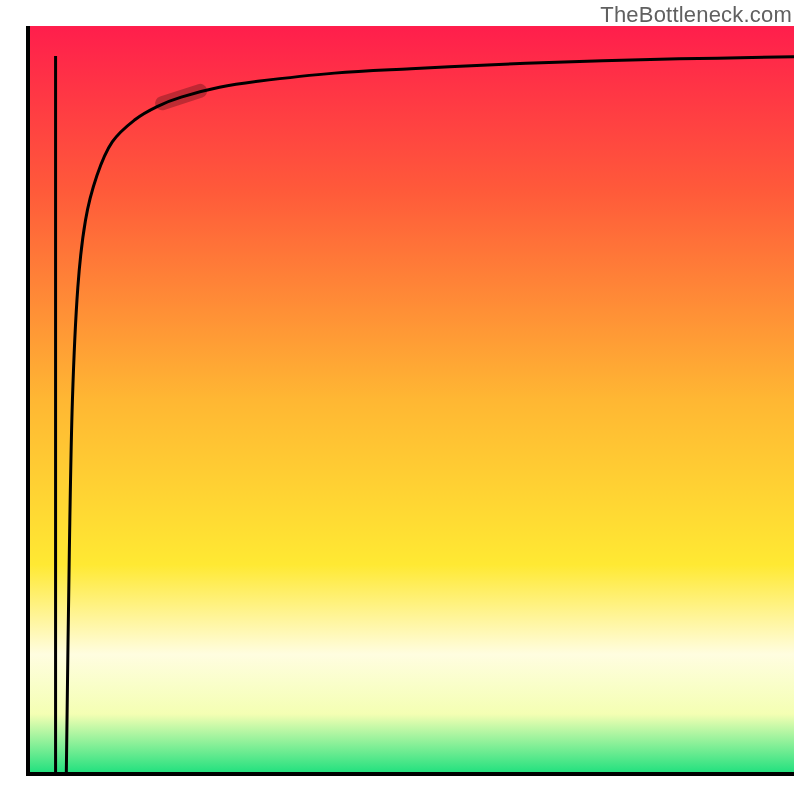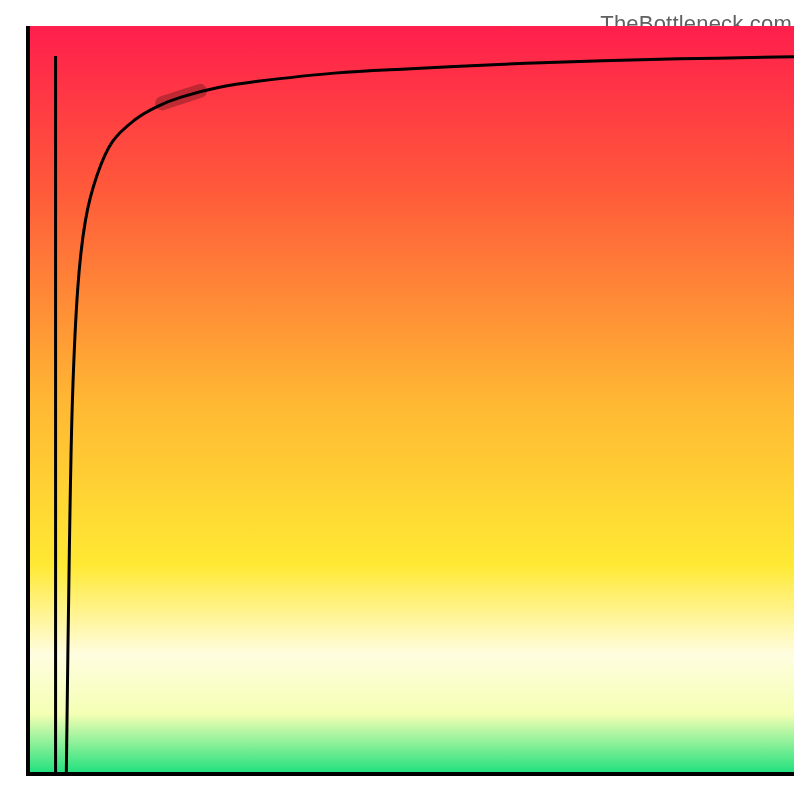--- a/index.html
+++ b/index.html
@@ -9,21 +9,21 @@
     font-family: Arial, Helvetica, sans-serif;
   }
   .wrap {
     width: 800px;
     height: 800px;
     position: relative;
     background: #ffffff;
   }
   .attribution {
     position: absolute;
-    top: 11px;
+    top: 2px;
     right: 8px;
     color: #606060;
     font-size: 22px;
     font-family: Arial, sans-serif;
     letter-spacing: 0.2px;
   }
   svg.chart {
     position: absolute;
     top: 0;
     left: 0;

